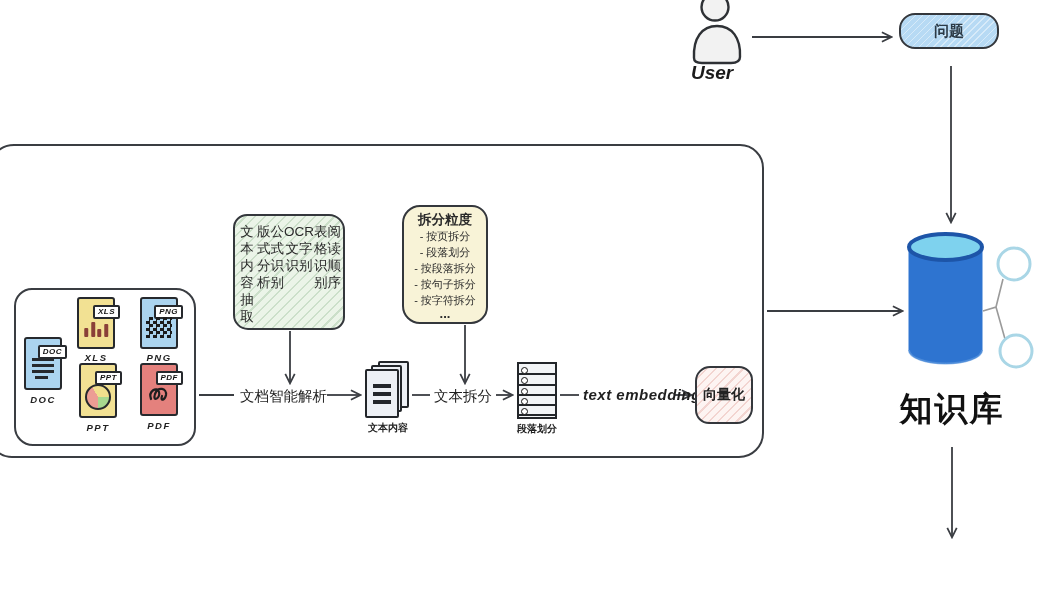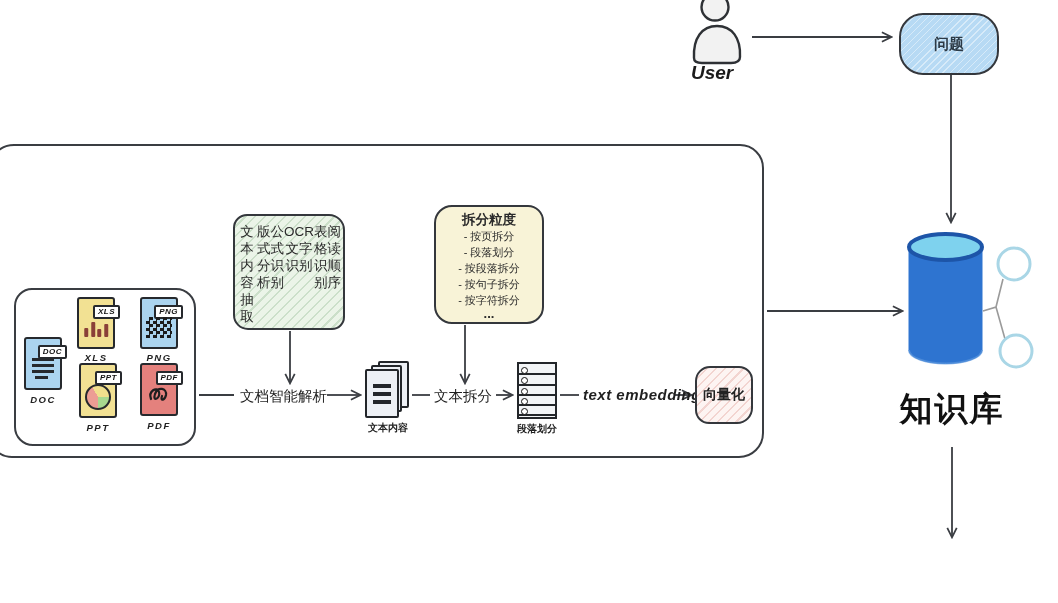--- a/index.html
+++ b/index.html
@@ -16,21 +16,21 @@
                  border-radius:26px 24px 25px 24px;background:transparent;z-index:1;}
   .pipeline-title{left:308px;top:162px;font-size:18px;font-weight:600;color:#ce4747;
                   letter-spacing:1px;z-index:3;}
 
   
   .caps-box{left:233px;top:214px;width:112px;height:116px;border-radius:14px 16px 13px 15px;
             background-color:#ebf4e8;
             background-image:repeating-linear-gradient(135deg,rgba(130,175,130,.30) 0 1.5px,transparent 1.5px 7px);
             padding:7px 2px;display:flex;flex-direction:row;justify-content:center;}
   .caps-line{font-size:13.5px;line-height:17px;text-align:center;font-weight:500;color:#2b2b2b;}
-  .gran-box{left:434px;top:205px;width:110px;height:119px;border-radius:18px 16px 17px 18px;
+  .gran-box{left:402px;top:205px;width:86px;height:119px;border-radius:18px 16px 17px 18px;
             background-color:#f8f3d7;padding:6px 2px;display:flex;flex-direction:column;justify-content:center;}
   .gran-title{font-size:13.5px;line-height:17px;text-align:center;font-weight:600;color:#2b2b2b;}
   .gran-item{font-size:11px;line-height:16px;text-align:center;font-weight:500;color:#2b2b2b;}
   .gran-ellipsis{font-size:13px;line-height:11px;text-align:center;font-weight:700;color:#2b2b2b;}
 
   
   .files-box{left:14px;top:288px;width:182px;height:158px;border:2.5px solid #3a3d42;
              border-radius:18px 20px 18px 19px;background:#fff;}
   .file{position:absolute;border:2px solid #26292d;border-radius:3px;box-sizing:border-box;}
   .ftag{position:absolute;top:6px;right:-7px;background:#fff;border:2px solid #26292d;border-radius:2px;
@@ -69,21 +69,21 @@
   .prow .dot{position:absolute;left:2px;top:2px;width:5px;height:5px;border:1.5px solid #111;
              border-radius:50%;background:#fff;}
 
   
   .vec-box{left:695px;top:366px;width:58px;height:58px;border-radius:15px 14px 16px 14px;
            background-color:#fdf4f2;
            background-image:repeating-linear-gradient(135deg,rgba(215,130,120,.28) 0 1.5px,transparent 1.5px 6.5px);
            font-size:14px;font-weight:600;color:#222;}
 
   
-  .question-box{left:899px;top:13px;width:100px;height:62px;border-radius:24px;
+  .question-box{left:899px;top:13px;width:100px;height:36px;border-radius:16px;
                 background-color:#b7daf4;
                 background-image:repeating-linear-gradient(135deg,rgba(255,255,255,.45) 0 1px,transparent 1px 5px);
                 font-size:15px;font-weight:600;color:#2c3a46;justify-content:center;}
   .user-label{left:691px;top:62px;width:56px;text-align:left;font-size:19px;font-style:italic;
               font-weight:600;color:#1b1b1b;z-index:3;}
 
   
   .kb-label{left:875px;top:387px;width:154px;text-align:center;font-size:33px;font-weight:700;
             color:#111;letter-spacing:2px;z-index:3;}
   .result-box{left:856px;top:545px;width:200px;height:56px;border-radius:10px;

